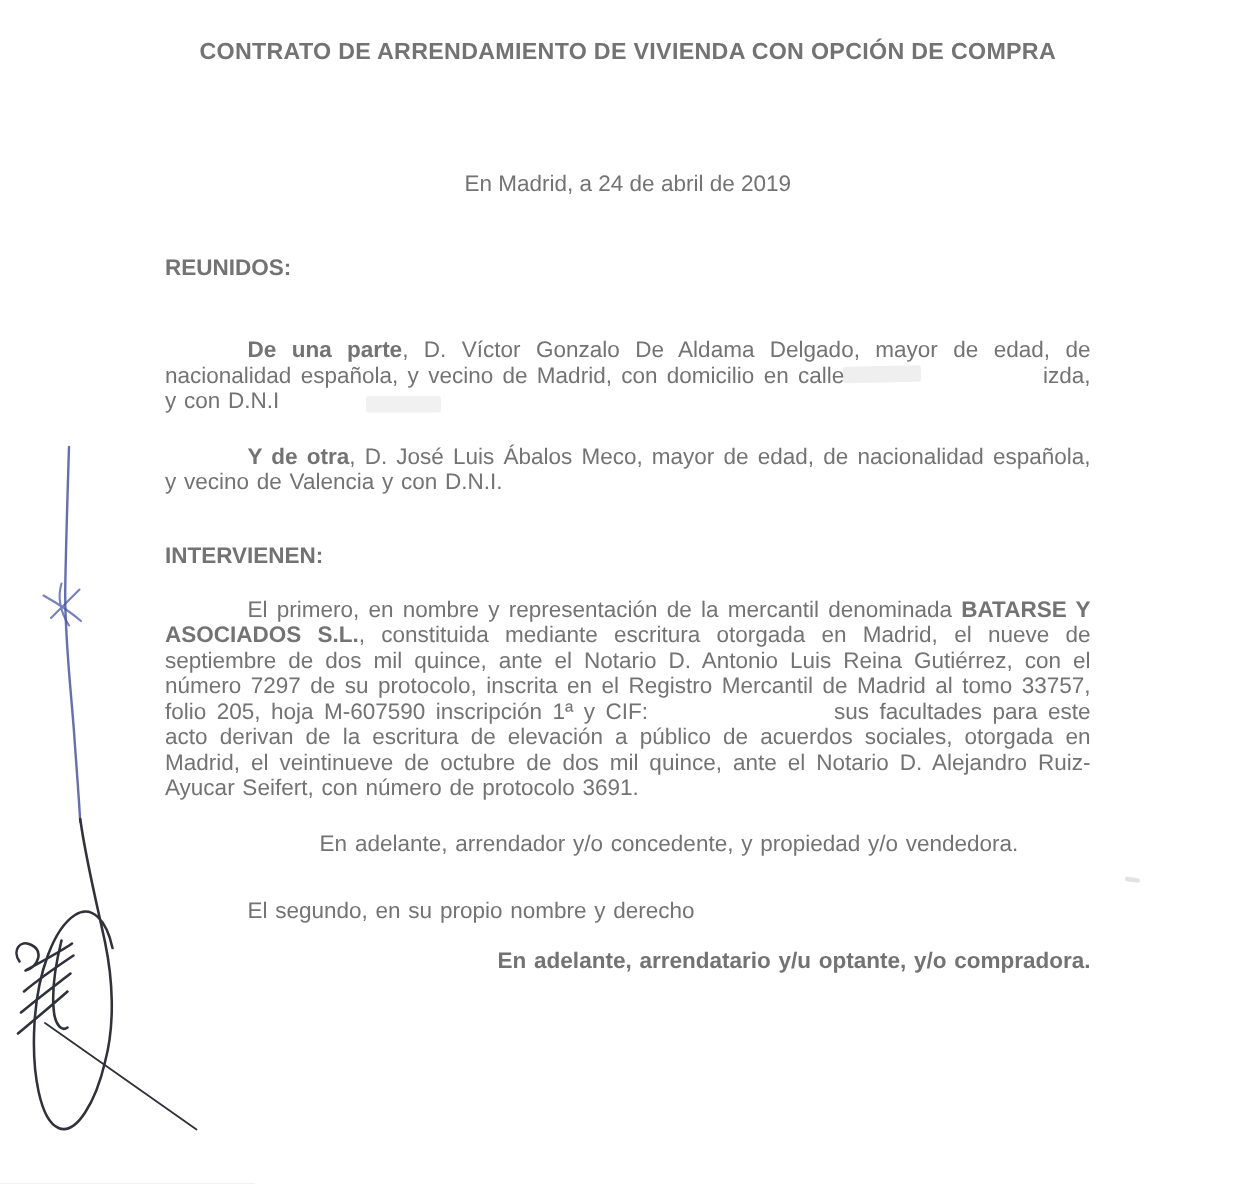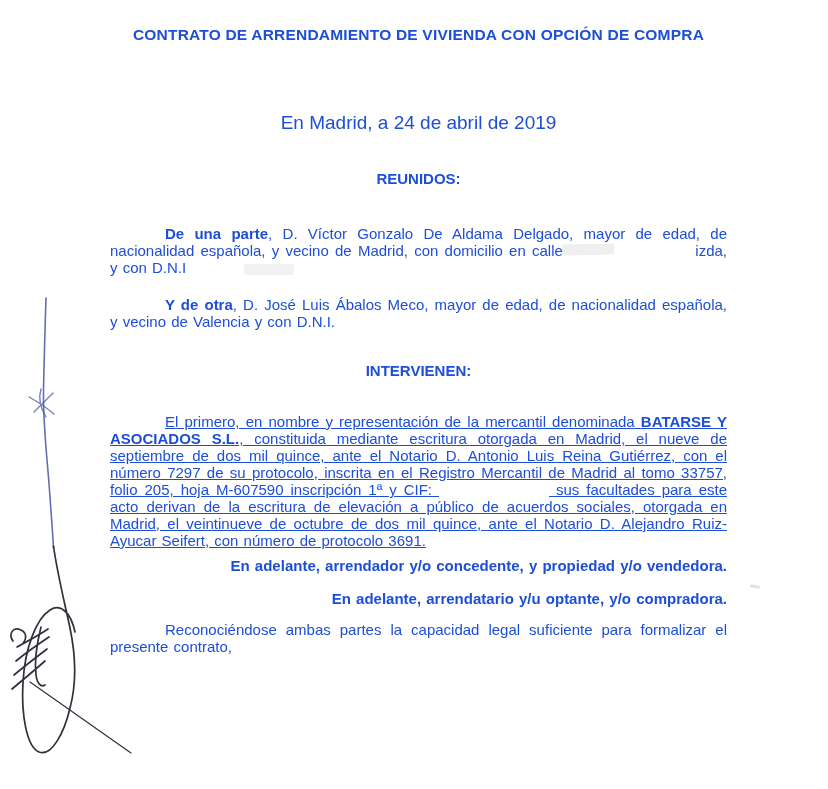--- a/index.html
+++ b/index.html
@@ -2,61 +2,61 @@
 <html><head>
 <meta charset="utf-8">
 <style>
   html,body{margin:0;padding:0;background:#e8e8e8;}
   .page{
     position:relative;
     width:828px;height:789px;
     background:#ffffff;
     overflow:hidden;
     font-family:"Liberation Sans","DejaVu Sans",sans-serif;
-    color:#1d4ed8;
+    color:#737373;
   }
   .content{
     position:relative;
     padding:24px 101px 0 110px;
     z-index:2;
   }
   .title{
     margin:0;
     font-size:15.5px;
     font-weight:bold;
     text-align:center;
     letter-spacing:.2px;
     line-height:22px;
   }
   .dateline{
     margin:66px 0 0 0;
-    font-size:19px;
+    font-size:15px;
     text-align:center;
     line-height:22px;
   }
   .sec-heading{
     margin:34px 0 0 0;
     font-size:15px;
     font-weight:bold;
-    text-align:center;
+    text-align:left;
     line-height:22px;
   }
   .para{
     margin:0;
     font-size:15px;
     line-height:17px;
     text-align:justify;
     text-indent:55px;
     word-spacing:1px;
   }
   .p1{margin-top:35px;}
   .p2{margin-top:20px;}
   .h-intervienen{margin-top:30px;}
-  .p3{margin-top:31px;text-decoration:underline;}
-  .p4{margin-top:8px;font-weight:bold;text-align:right;}
+  .p3{margin-top:16px;}
+  .p4{margin-top:20px;font-weight:normal;text-align:center;}
   .p5{margin-top:28px;text-align:left;}
   .p6{margin-top:16px;font-weight:bold;text-align:right;}
   .p7{margin-top:14px;}
   .bold{font-weight:bold;}
   .gap{display:inline-block;height:2px;}
   .gap-address{width:120px;}
   .gap-dni{width:55px;}
   .gap-cif{width:110px;}
   .sig-svg{
     position:absolute;left:0;top:0;width:828px;height:789px;
@@ -91,24 +91,24 @@
 
     <p class="sec-heading h-intervienen">INTERVIENEN:</p>
 
     <p class="para p3"><span>El primero, en nombre y representación de la mercantil denominada</span>
       <span class="bold">BATARSE Y ASOCIADOS S.L.</span><span>, constituida mediante escritura otorgada en Madrid, el nueve de septiembre de dos mil quince, ante el Notario D. Antonio Luis Reina Gutiérrez, con el número 7297 de su protocolo, inscrita en el Registro Mercantil de Madrid al tomo 33757, folio 205, hoja M-607590 inscripción 1ª y CIF:</span>
       <span class="gap gap-cif"></span>
       <span>sus facultades para este acto derivan de la escritura de elevación a público de acuerdos sociales, otorgada en Madrid, el veintinueve de octubre de dos mil quince, ante el Notario D. Alejandro Ruiz-Ayucar Seifert, con número de protocolo 3691.</span></p>
 
     <p class="para p4">En adelante, arrendador y/o concedente, y propiedad y/o vendedora.</p>
 
+    <p class="para p5">El segundo, en su propio nombre y derecho</p>
 
     <p class="para p6">En adelante, arrendatario y/u optante, y/o compradora.</p>
 
-    <p class="para p7">Reconociéndose ambas partes la capacidad legal suficiente para formalizar el presente contrato,</p>
 
   </div>
 
   <span class="artifact artifact-a"></span>
   <span class="artifact artifact-b"></span>
   <span class="artifact artifact-c"></span>
 
   <svg class="sig-svg" viewBox="0 0 828 789">
     <g fill="none" stroke-linecap="round" stroke-linejoin="round">
 

